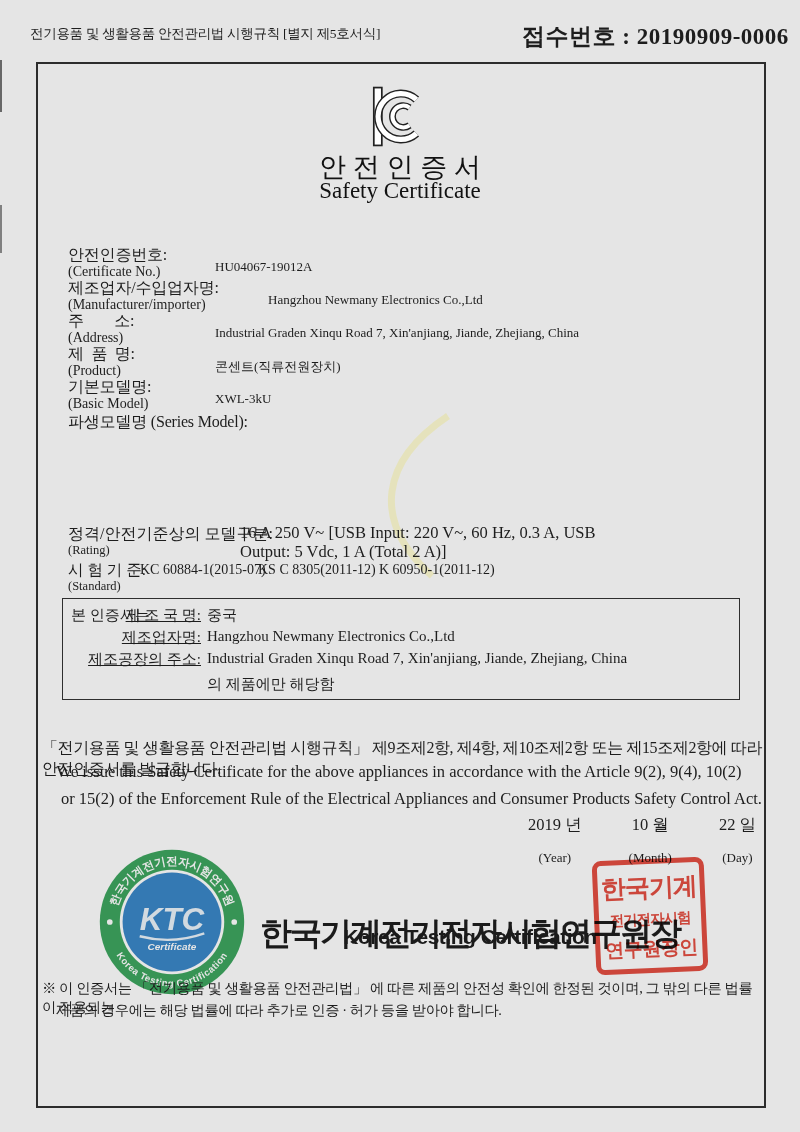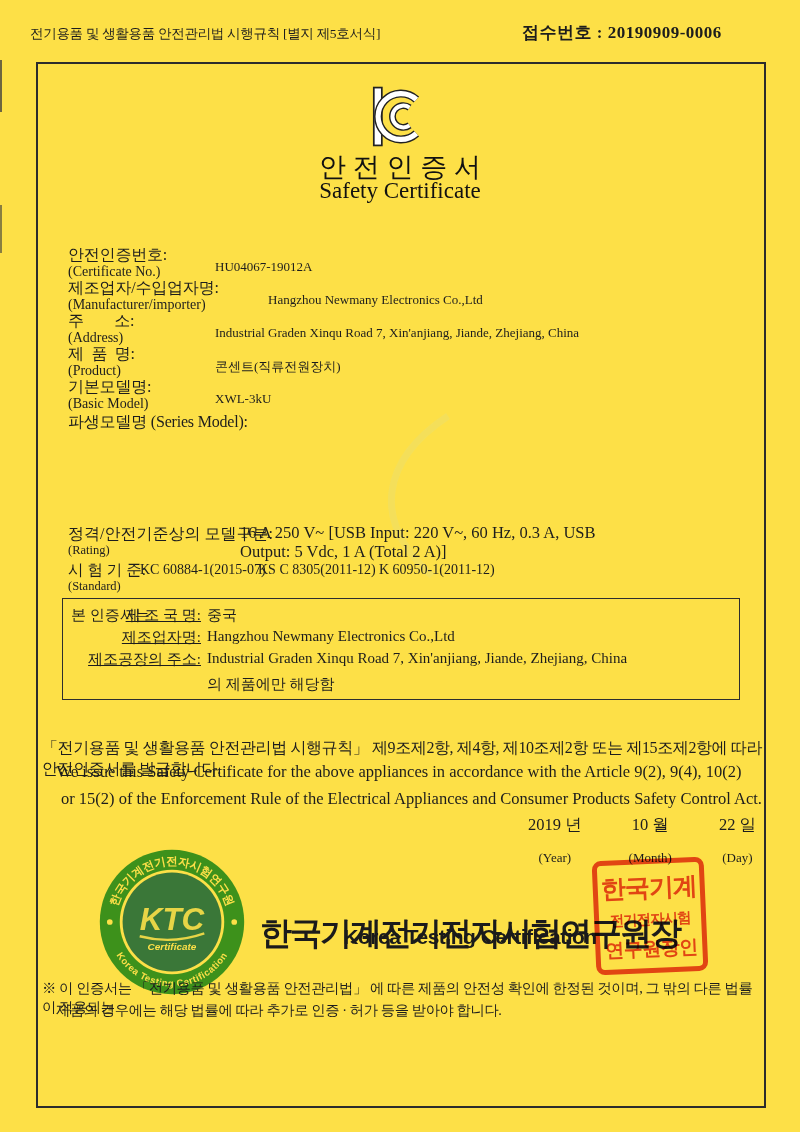--- a/index.html
+++ b/index.html
@@ -1,25 +1,25 @@
 <!DOCTYPE html>
 <html><head>
 <meta charset="utf-8">
 <style>
   html,body{margin:0;padding:0;background:#ffffff;}
   .page{
     position:relative;width:800px;height:1132px;margin:0 auto;
-    background:#fde047;overflow:hidden;
+    background:#e5e5e5;overflow:hidden;
     font-family:"Liberation Serif","DejaVu Serif",serif;color:#1d1d1d;
   }
   .abs{position:absolute;}
   .pre{white-space:pre;}
   
   .hdr-left{left:30px;top:25px;font-size:13.5px;letter-spacing:-0.3px;}
-  .hdr-right{left:522px;top:21px;font-size:17px;font-weight:bold;letter-spacing:0.5px;}
+  .hdr-right{left:522px;top:21px;font-size:23px;font-weight:bold;letter-spacing:0.5px;}
   
   .main-box{left:36px;top:62px;width:726px;height:1042px;border:2px solid #2c2c2c;}
   
   .kc-logo{left:371px;top:85px;width:52px;height:63px;}
   .title-kr{left:0;top:149px;width:800px;text-align:center;font-size:27px;color:#111;}
   .title-en{left:0;top:178px;width:800px;text-align:center;font-size:23px;color:#111;}
   
   .frow{left:68px;width:700px;height:34px;}
   .flabel{position:absolute;left:0;top:0;font-size:16px;letter-spacing:-0.2px;}
   .fvalue{position:absolute;left:147px;top:14px;font-size:13px;}

